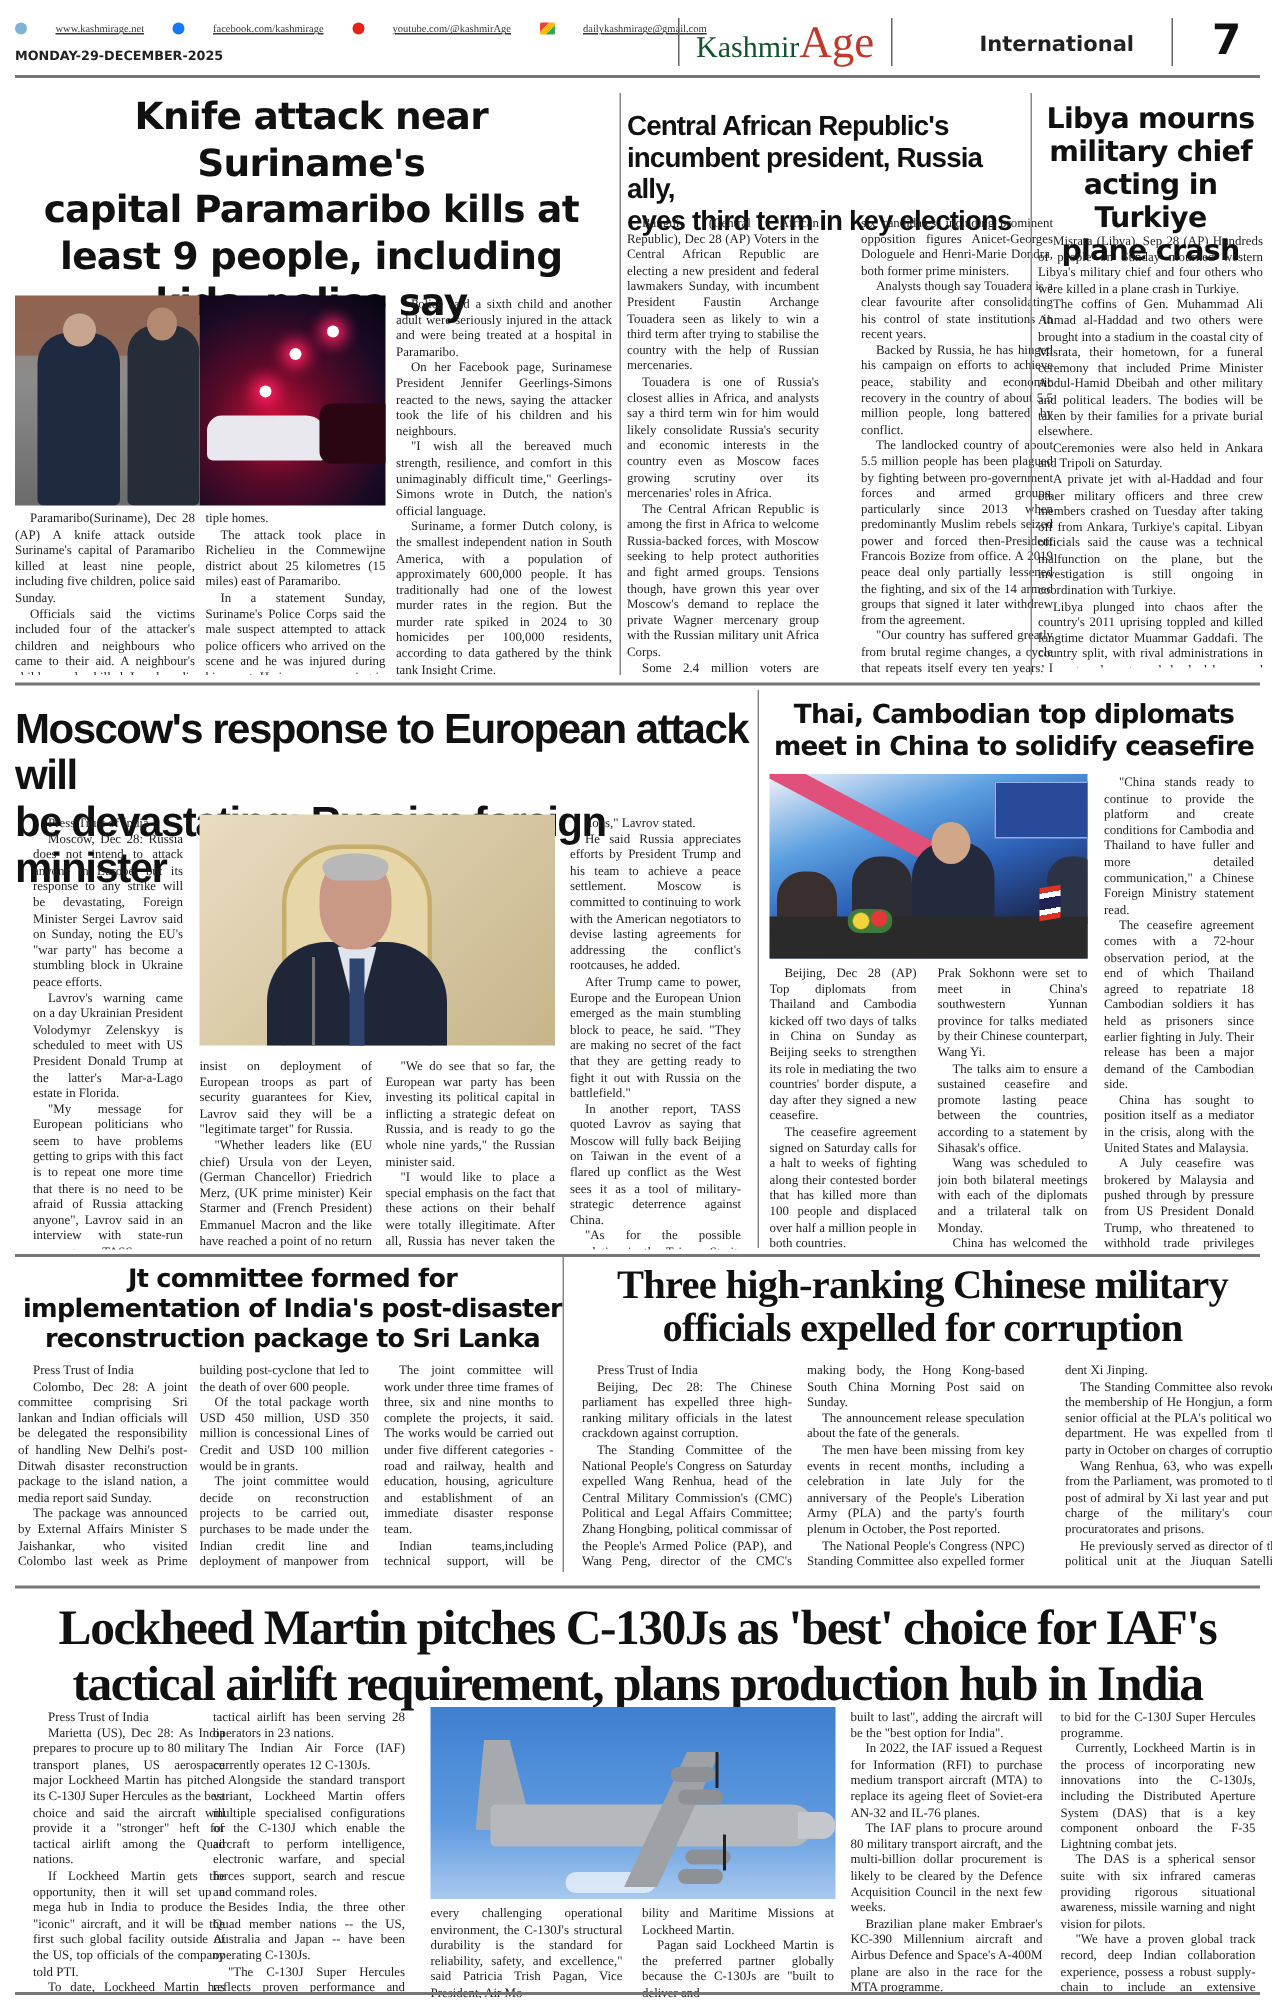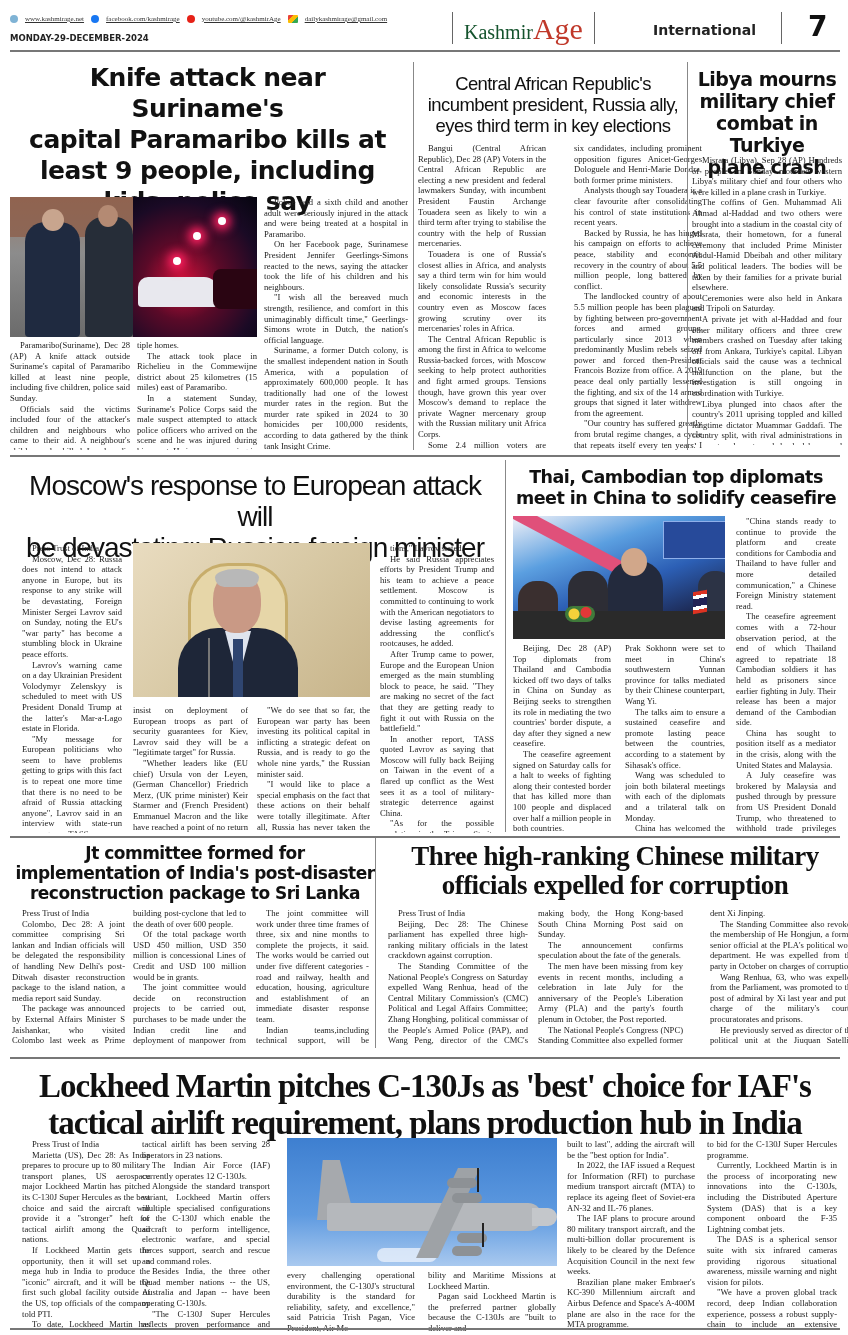--- a/index.html
+++ b/index.html
@@ -2,39 +2,39 @@
 <html><head>
 <meta charset="utf-8">
 <style>
   * { box-sizing: border-box; margin: 0; padding: 0; }
   html, body { width: 848px; height: 1335px; background: #fff; overflow: hidden; }
   body { position: relative; font-family: "Liberation Serif", serif; color: #1a1a1a; }
   .abs { position: absolute; }
 
   
   .masthead { position: absolute; left: 0; top: 0; width: 848px; height: 52px; }
-  .links { position: absolute; left: 10px; top: 15px; font-size: 7px; white-space: nowrap; display: flex; align-items: center; gap: 7px; font-family: "Liberation Serif", serif; }
+  .links { position: absolute; left: 10px; top: 15px; font-size: 7px; white-space: nowrap; display: flex; align-items: center; gap: 19px; font-family: "Liberation Serif", serif; }
   .links a { color: #333; text-decoration: underline; }
   .ico { display: inline-block; width: 8px; height: 8px; border-radius: 50%; vertical-align: middle; }
   .ico.web { background: #7fb3d5; }
   .ico.fb { background: #1877f2; }
   .ico.yt { background: #e62117; }
   .ico.gm { width: 10px; border-radius: 1px; background: linear-gradient(135deg,#ea4335 0 33%,#fbbc05 33% 66%,#34a853 66%); }
   .date { position: absolute; left: 10px; top: 33px; font-family: "DejaVu Sans", sans-serif; font-weight: bold; font-size: 8.5px; letter-spacing: 0; color: #222; }
   .vbar { position: absolute; top: 12px; width: 1px; height: 32px; background: #666; }
   .logo { position: absolute; left: 464px; top: 12px; font-family: "Liberation Serif", serif; white-space: nowrap; }
   .logo .k { font-size: 20px; color: #14532d; }
   .logo .a { font-size: 30px; color: #c0392b; }
   .section { position: absolute; left: 653px; top: 22px; font-family: "DejaVu Sans", sans-serif; font-weight: bold; font-size: 14px; color: #222; }
   .pageno { position: absolute; left: 808px; top: 10px; font-family: "DejaVu Sans", sans-serif; font-weight: bold; font-size: 28px; color: #111; }
   .hrule { position: absolute; height: 2px; background: #777; }
 
   
   .hl-sans { font-family: "DejaVu Sans", sans-serif; font-weight: bold; text-align: center; color: #111; letter-spacing: -0.5px; }
-  .hl-cond { font-family: "Liberation Sans", sans-serif; font-weight: normal; text-align: center; color: #111; letter-spacing: -0.6px; transform-origin: center; }
+  .hl-cond { font-family: "Liberation Sans", sans-serif; font-weight: bold; text-align: left; color: #111; letter-spacing: -0.6px; transform-origin: center; }
   .hl-serif { font-family: "Liberation Serif", serif; text-align: center; color: #111; letter-spacing: -0.5px; }
 
   
   .col { position: absolute; font-family: "Liberation Serif", serif; font-size: 8.6px; line-height: 10.6px; text-align: justify; color: #222; hyphens: auto; overflow: hidden; }
   .col p { text-indent: 10px; }
 
   
   .photo { position: absolute; overflow: hidden; }
   .ph-police { background: linear-gradient(180deg,#9a7a6a 0%,#8c8c8c 40%,#6b6b6b 100%); }
   .ph-police .cop1 { position:absolute; left:15px; top:25px; width:55px; height:115px; background:#1f2a40; border-radius:20px 20px 4px 4px; }
@@ -83,21 +83,21 @@
   <div class="links">
     <span class="ico web"></span>
     <a>www.kashmirage.net</a>
     <span class="ico fb"></span>
     <a>facebook.com/kashmirage</a>
     <span class="ico yt"></span>
     <a>youtube.com/@kashmirAge</a>
     <span class="ico gm"></span>
     <a>dailykashmirage@gmail.com</a>
   </div>
-  <div class="date">MONDAY-29-DECEMBER-2024</div>
+  <div class="date">MONDAY-29-DECEMBER-2025</div>
   <div class="vbar" style="left:452px"></div>
   <div class="logo">
     <span class="k">Kashmir</span><span class="a">Age</span>
   </div>
   <div class="vbar" style="left:594px"></div>
   <div class="section">International</div>
   <div class="vbar" style="left:781px"></div>
   <div class="pageno">7</div>
 </header>
 <div class="hrule" style="left:10px; top:50px; width:830px;"></div>
@@ -161,21 +161,21 @@
     <p>The landlocked country of about 5.5 million people has been plagued by fighting between pro-government forces and armed groups, particularly since 2013 when predominantly Muslim rebels seized power and forced then-President Francois Bozize from office. A 2019 peace deal only partially lessened the fighting, and six of the 14 armed groups that signed it later withdrew from the agreement.</p>
     <p>"Our country has suffered greatly from brutal regime changes, a cycle that repeats itself every ten years. I call on the people of the Central African Republic to choose the stability of institutions and a prosperous Central African Republic," Touadera told The Associated Press in a recent interview.</p>
   </div>
 </article>
 <div class="divider-v" style="left:687px; top:62px; height:388px;"></div>
 
 <article>
   <h1 class="abs hl-sans" style="left:692px; top:68px; width:150px; font-size:19px; line-height:22px;">
     <div>Libya mourns</div>
     <div>military chief</div>
-    <div>combat in Turkiye</div>
+    <div>acting in Turkiye</div>
     <div>plane crash</div>
   </h1>
   <div class="col" style="left:692px; top:155px; width:150px; height:290px;">
     <p>Misrata (Libya), Sep 28 (AP) Hundreds of people on Sunday mourned western Libya's military chief and four others who were killed in a plane crash in Turkiye.</p>
     <p>The coffins of Gen. Muhammad Ali Ahmad al-Haddad and two others were brought into a stadium in the coastal city of Misrata, their hometown, for a funeral ceremony that included Prime Minister Abdul-Hamid Dbeibah and other military and political leaders. The bodies will be taken by their families for a private burial elsewhere.</p>
     <p>Ceremonies were also held in Ankara and Tripoli on Saturday.</p>
     <p>A private jet with al-Haddad and four other military officers and three crew members crashed on Tuesday after taking off from Ankara, Turkiye's capital. Libyan officials said the cause was a technical malfunction on the plane, but the investigation is still ongoing in coordination with Turkiye.</p>
     <p>Libya plunged into chaos after the country's 2011 uprising toppled and killed longtime dictator Muammar Gaddafi. The country split, with rival administrations in the east and west, each backed by armed groups and foreign governments. The country is governed by Prime Minister Abdul-Hamid Dbeibah's government in Tripoli and the administration of Prime Minister Ossama Hammad in the east.</p>
   </div>
 </article>
@@ -289,21 +289,21 @@
     <div>officials expelled for corruption</div>
   </h1>
   <div class="col" style="left:388px; top:908px; width:140px; height:140px;">
     <p>Press Trust of India</p>
     <p>Beijing, Dec 28: The Chinese parliament has expelled three high-ranking military officials in the latest crackdown against corruption.</p>
     <p>The Standing Committee of the National People's Congress on Saturday expelled Wang Renhua, head of the Central Military Commission's (CMC) Political and Legal Affairs Committee; Zhang Hongbing, political commissar of the People's Armed Police (PAP), and Wang Peng, director of the CMC's training department.</p>
 
   </div>
   <div class="col" style="left:538px; top:908px; width:145px; height:140px;">
     <p style="text-indent:0">making body, the Hong Kong-based South China Morning Post said on Sunday.</p>
-    <p>The announcement confirms speculation about the fate of the generals.</p>
+    <p>The announcement release speculation about the fate of the generals.</p>
     <p>The men have been missing from key events in recent months, including a celebration in late July for the anniversary of the People's Liberation Army (PLA) and the party's fourth plenum in October, the Post reported.</p>
     <p>The National People's Congress (NPC) Standing Committee also expelled former vice chairman of the CMC He Weidong, who was expelled from the CPC and dismissed from the service in October this year.</p>
 
   </div>
   <div class="col" style="left:710px; top:908px; width:145px; height:140px;">
     <p style="text-indent:0">dent Xi Jinping.</p>
     <p>The Standing Committee also revoked the membership of He Hongjun, a former senior official at the PLA's political work department. He was expelled from the party in October on charges of corruption.</p>
     <p>Wang Renhua, 63, who was expelled from the Parliament, was promoted to the post of admiral by Xi last year and put in charge of the military's courts, procuratorates and prisons.</p>
     <p>He previously served as director of the political unit at the Jiuquan Satellite Launch Centre in the Gobi Desert, and as deputy head of the PLA Ground Forces political work department.</p>
   </div>

